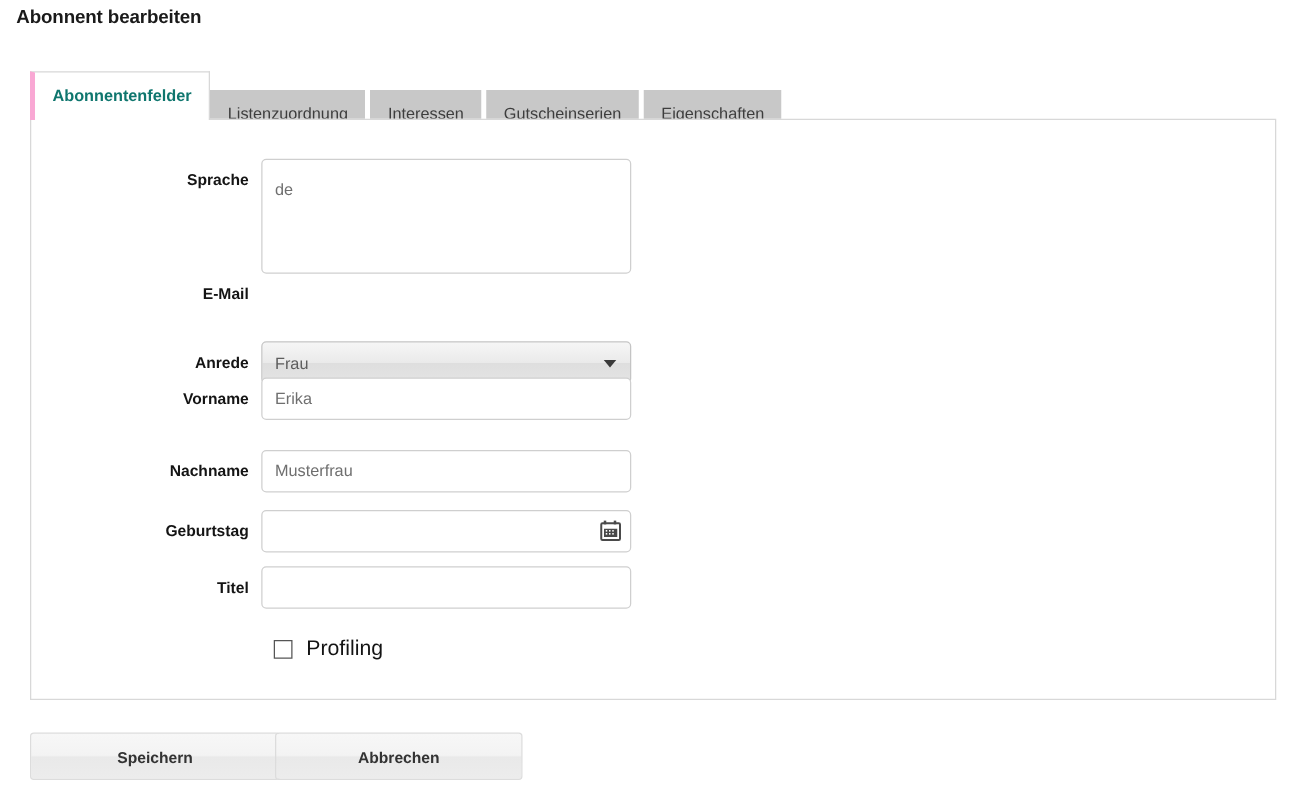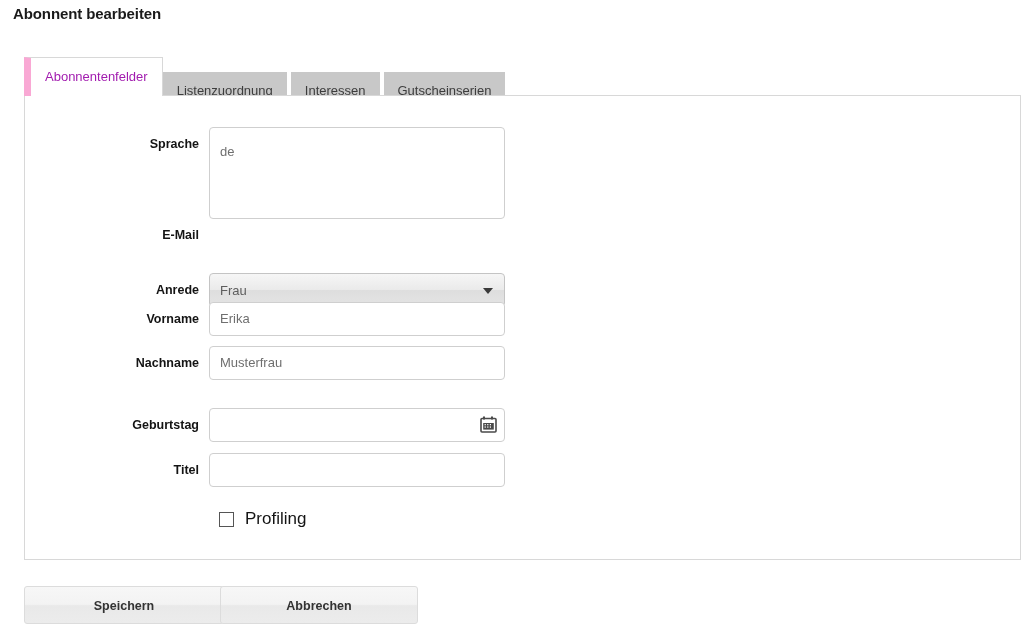--- a/index.html
+++ b/index.html
@@ -44,29 +44,30 @@
     text-align: center;
     box-sizing: border-box;
     padding: 0 14px;
     margin-right: 4px;
     white-space: nowrap;
     cursor: pointer;
     user-select: none;
   }
   .tab.active {
     background: #ffffff;
-    color: #a21caf;
-    border-left: 7px solid #f9a8d4;
+    color: #0f766e;
+    border-left: 4px solid #f9a8d4;
     border-top: 1px solid #d8d8d8;
     border-right: 1px solid #d8d8d8;
     height: 39px;
     line-height: 38px;
     position: relative;
     z-index: 3;
     margin-right: 0;
+    font-weight: bold;
   }
 
   
   .panel {
     position: absolute;
     left: 24px;
     top: 95px;
     width: 997px;
     height: 465px;
     box-sizing: border-box;
@@ -203,20 +204,23 @@
   </div>
   <div class="tab">
     <span>Listenzuordnung</span>
   </div>
   <div class="tab">
     <span>Interessen</span>
   </div>
   <div class="tab">
     <span>Gutscheinserien</span>
   </div>
+  <div class="tab">
+    <span>Eigenschaften</span>
+  </div>
 </div>
 
 <div class="panel">
   <div class="form">
 
     <div class="row" style="left:0; top:31px; align-items:flex-start;">
       <div class="lbl" style="line-height:34px;">Sprache</div>
       <textarea class="field" style="">de</textarea>
     </div>
 
@@ -232,21 +236,21 @@
         </select>
         <span class="caret"></span>
       </div>
     </div>
 
     <div class="row" style="left:0; top:206px;">
       <div class="lbl">Vorname</div>
       <input class="field" type="text" value="Erika" style="">
     </div>
 
-    <div class="row" style="left:0; top:250px;justify-content:flex-end;">
+    <div class="row" style="left:0; top:264px;justify-content:flex-end;">
       <div class="lbl">Nachname</div>
       <input class="field" type="text" value="Musterfrau" style="">
     </div>
 
     <div class="row" style="left:0; top:312px;">
       <div class="lbl">Geburtstag</div>
       <div class="datewrap">
         <input class="field" type="text" value="" style="">
         <svg class="cal-icon" viewBox="0 0 17 17">
           <rect x="3" y="0.5" width="2" height="3" fill="#4a4a4a"></rect>

